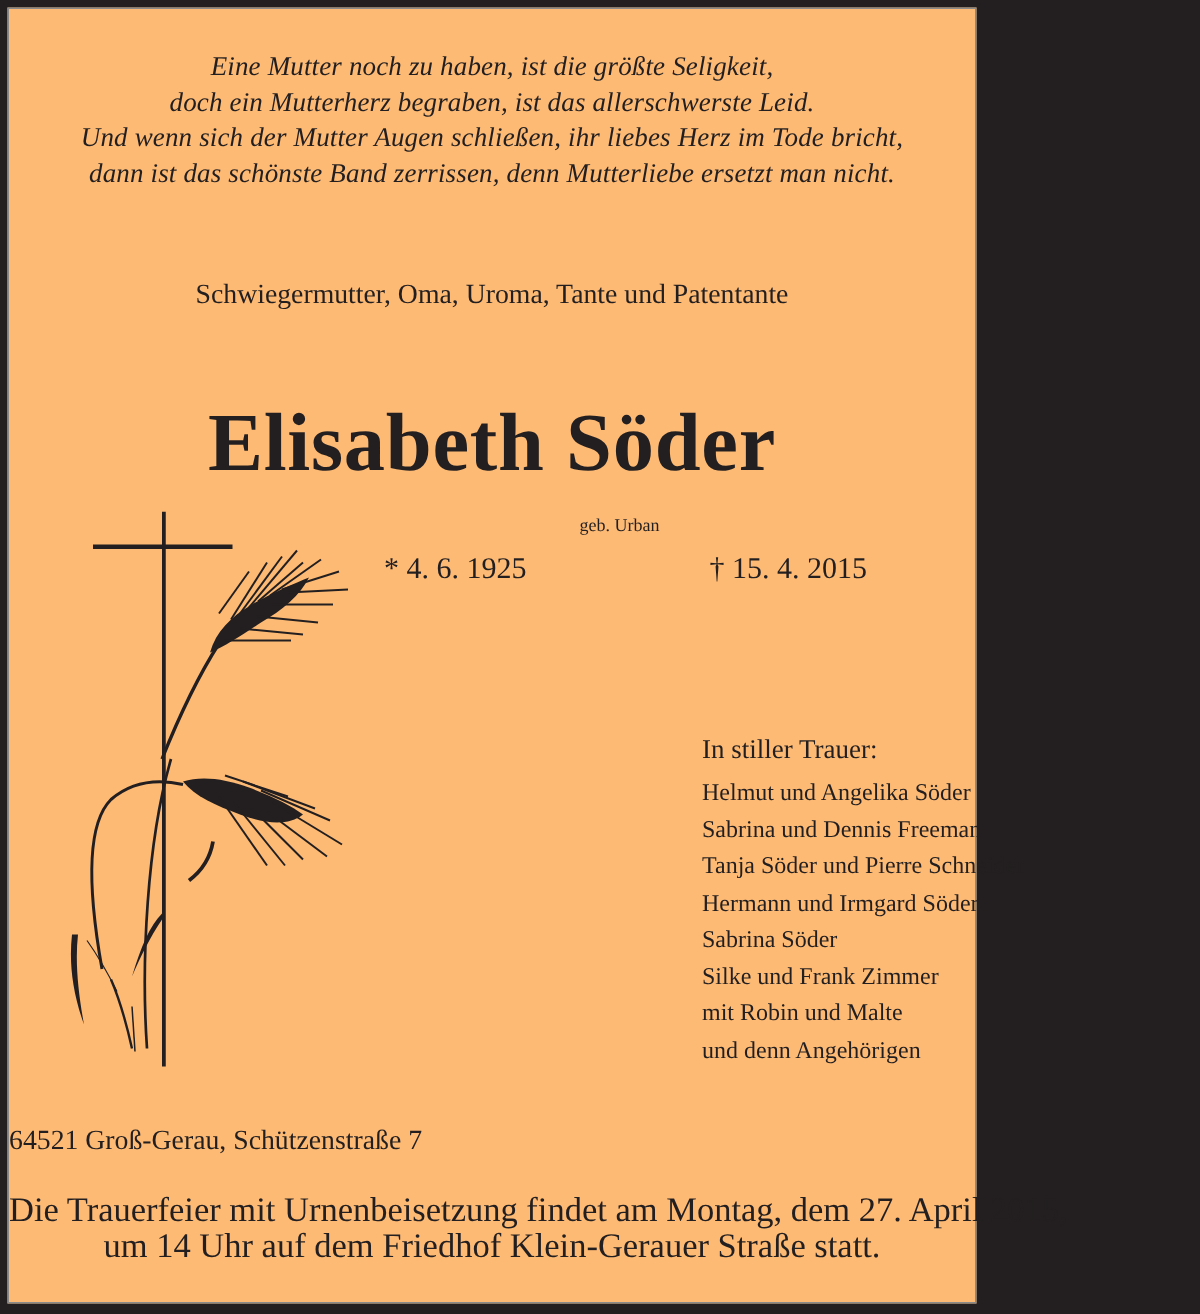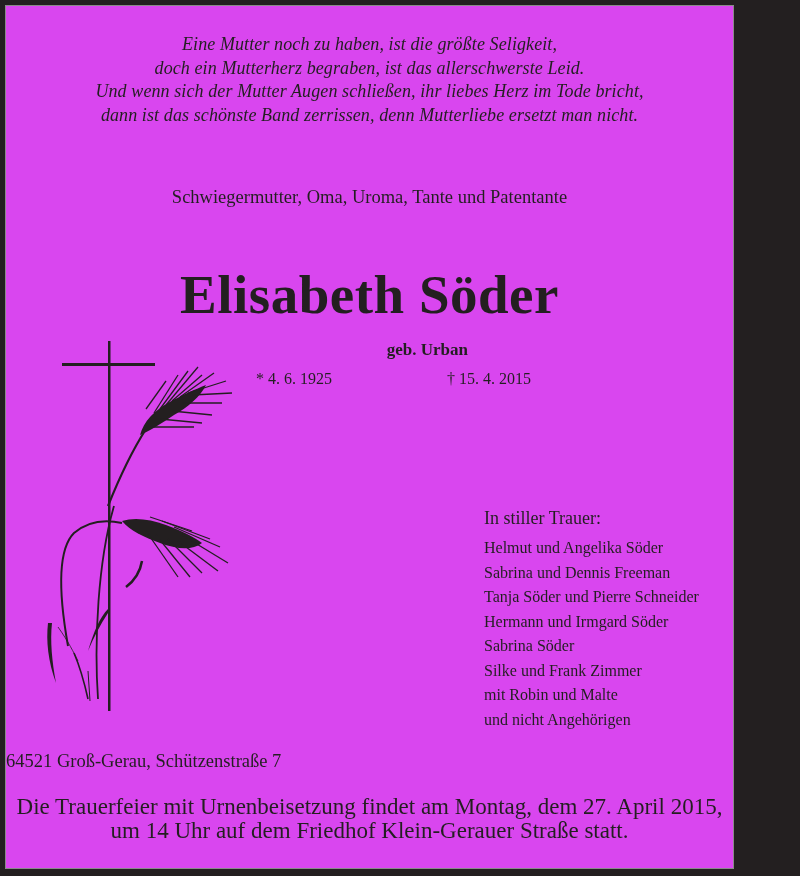--- a/index.html
+++ b/index.html
@@ -1,54 +1,54 @@
 <!DOCTYPE html>
 <html><head>
   <meta charset="utf-8">
   <style>
     * { margin: 0; padding: 0; box-sizing: border-box; }
     html, body { width: 800px; height: 876px; background: #231f20; overflow: hidden; }
     body { position: relative; font-family: "Liberation Serif", "DejaVu Serif", serif; color: #231f20; }
     .page {
-      position: absolute; left: 5px; top: 5px; width: 729px; height: 864px;
-      background: #d946ef; border: 1px solid #8a8a8a;
+      position: absolute; left: 5px; top: 5px; width: 646px; height: 864px;
+      background: #fdba74; border: 1px solid #8a8a8a;
     }
     .poem {
       position: absolute; left: 0; right: 0; top: 27px;
       text-align: center; font-style: italic; font-size: 18px; line-height: 23.5px;
       letter-spacing: 0.1px;
     }
     .poem div { white-space: nowrap; }
     .intro {
       position: absolute; left: 0; right: 0; top: 179px;
       text-align: center; font-size: 18.5px; line-height: 24.5px;
     }
     .intro div { white-space: nowrap; }
     .name {
       position: absolute; left: 0; right: 0; top: 256px;
       text-align: center; font-weight: bold; font-size: 55px; line-height: 66px;
       letter-spacing: 0.5px;
     }
     .maiden {
       position: absolute; left: 352px; top: 332px; width: 110px;
-      text-align: right; font-size: 17px; line-height: 24px; font-weight: bold;
+      text-align: center; font-size: 12px; line-height: 24px;
     }
     .born {
       position: absolute; left: 250px; top: 360px;
-      font-size: 16px; line-height: 26px; white-space: nowrap;
+      font-size: 20px; line-height: 26px; white-space: nowrap;
     }
     .died {
-      position: absolute; left: 441px; top: 360px;
-      font-size: 16px; line-height: 26px; white-space: nowrap;
+      position: absolute; left: 467px; top: 360px;
+      font-size: 20px; line-height: 26px; white-space: nowrap;
     }
     .illustration {
       position: absolute; left: 36px; top: 335px; width: 200px; height: 380px;
     }
     .mourners {
-      position: absolute; left: 478px; top: 481px; margin-top: 19px;
+      position: absolute; left: 462px; top: 481px;
     }
     .mourners-label {
       font-size: 18px; line-height: 24px; margin-bottom: 6px; white-space: nowrap;
     }
     .mourners-list div {
       font-weight: normal; font-size: 16px; line-height: 24.5px; white-space: nowrap;
     }
     .address {
       position: absolute; left: 0; right: 0; top: 743px;
       font-size: 18.5px; line-height: 24px; white-space: nowrap;
@@ -136,21 +136,21 @@
   <div class="mourners">
     <div class="mourners-label">In stiller Trauer:</div>
     <div class="mourners-list">
       <div>Helmut und Angelika Söder</div>
       <div>Sabrina und Dennis Freeman</div>
       <div>Tanja Söder und Pierre Schneider</div>
       <div>Hermann und Irmgard Söder</div>
       <div>Sabrina Söder</div>
       <div>Silke und Frank Zimmer</div>
       <div>mit Robin und Malte</div>
-      <div>und nicht Angehörigen</div>
+      <div>und denn Angehörigen</div>
     </div>
   </div>
 
   <div class="address">64521 Groß-Gerau, Schützenstraße 7</div>
 
   <div class="funeral">
     <div>Die Trauerfeier mit Urnenbeisetzung findet am Montag, dem 27. April 2015,</div>
     <div>um 14 Uhr auf dem Friedhof Klein-Gerauer Straße statt.</div>
   </div>
 

